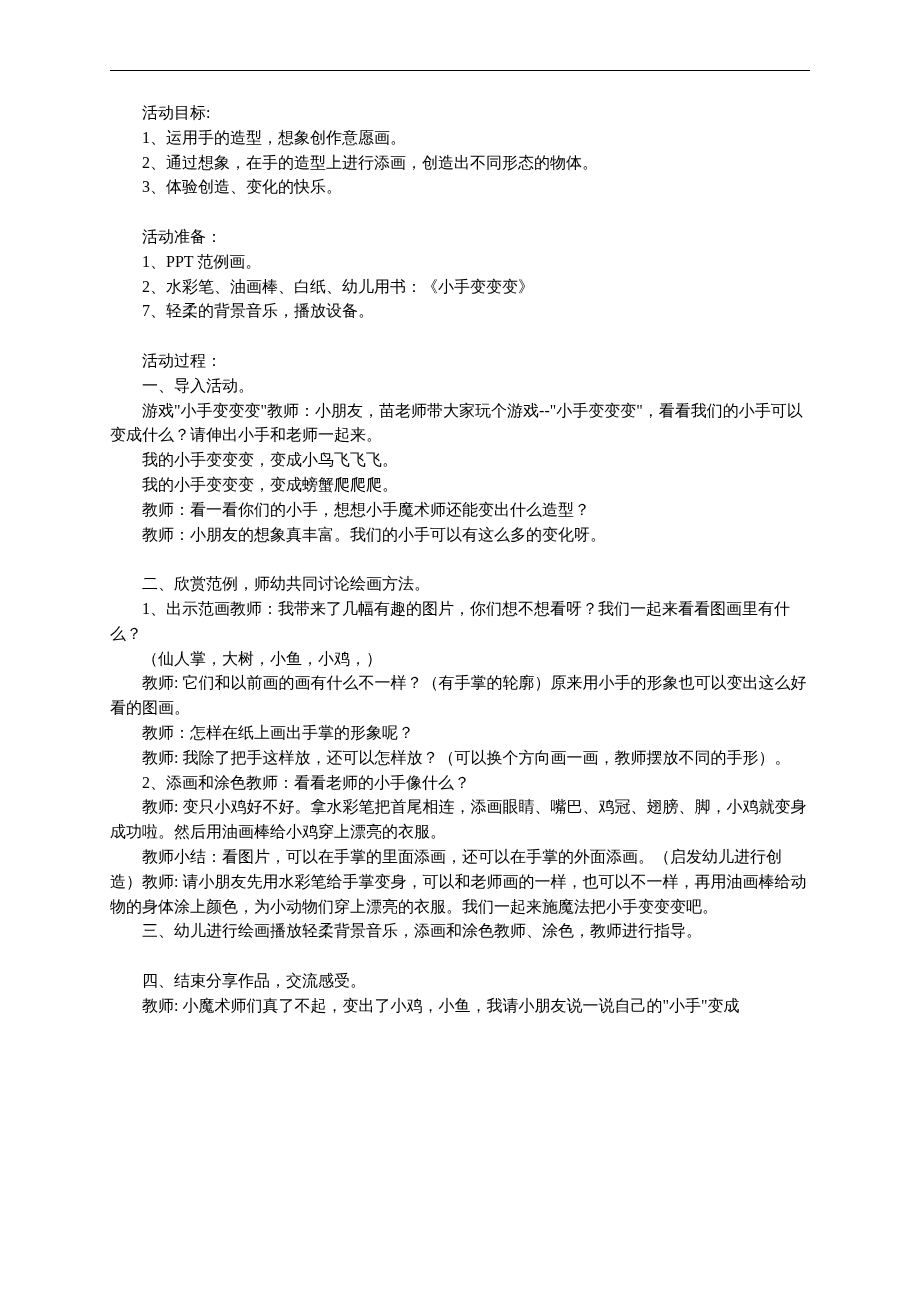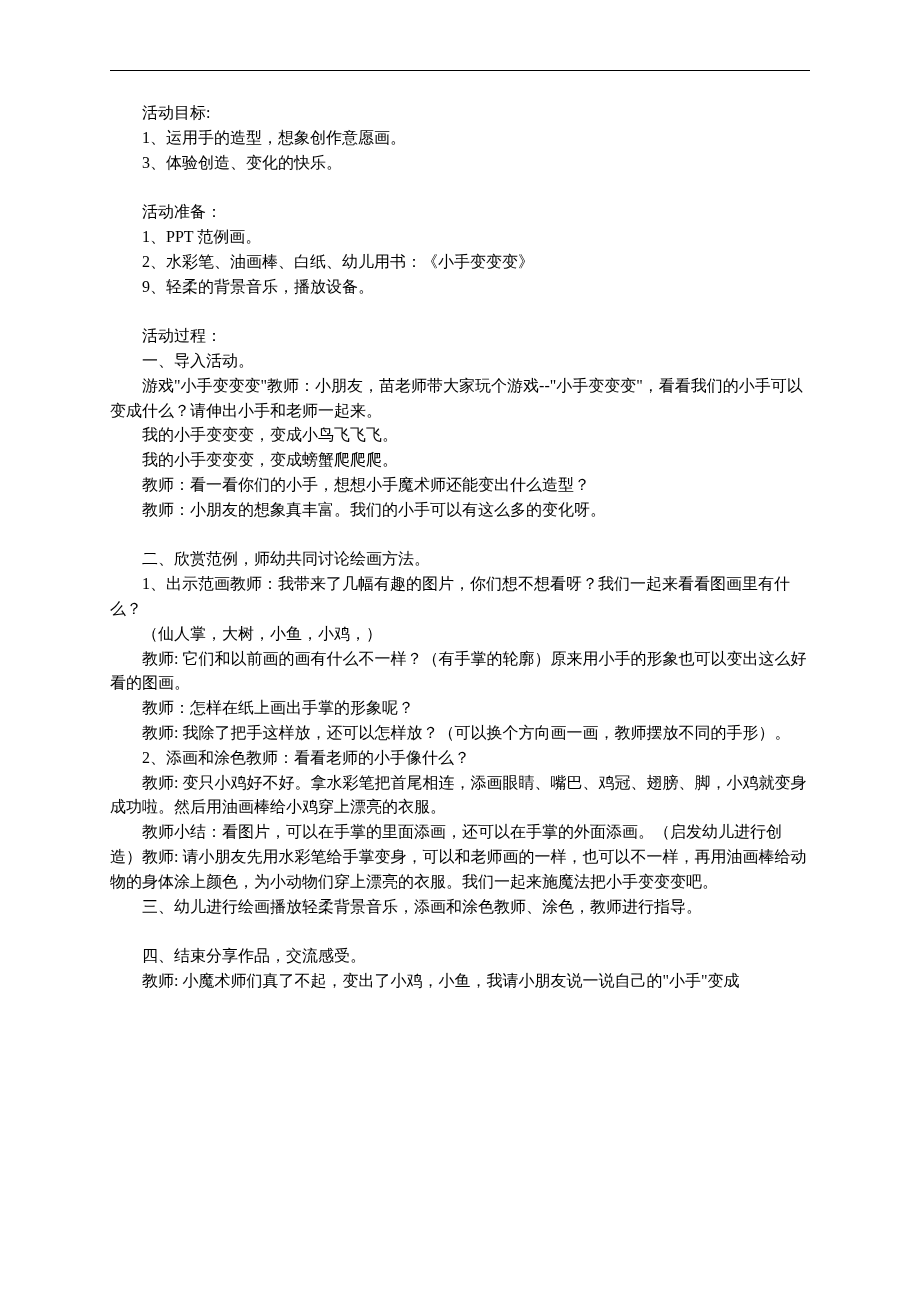--- a/index.html
+++ b/index.html
@@ -31,28 +31,29 @@
   }
 </style>
 </head>
 <body>
 
 <div class="page">
   <hr class="hr">
 
   <p class="p">活动目标:</p>
   <p class="p">1、运用手的造型，想象创作意愿画。</p>
+  <p class="p">2、通过想象，在手的造型上进行添画，创造出不同形态的物体。</p>
   <p class="p">3、体验创造、变化的快乐。</p>
 
   <div class="spacer"></div>
 
   <p class="p">活动准备：</p>
   <p class="p">1、PPT 范例画。</p>
   <p class="p">2、水彩笔、油画棒、白纸、幼儿用书：《小手变变变》</p>
-  <p class="p">9、轻柔的背景音乐，播放设备。</p>
+  <p class="p">7、轻柔的背景音乐，播放设备。</p>
 
   <div class="spacer"></div>
 
   <p class="p">活动过程：</p>
   <p class="p">一、导入活动。</p>
   <p class="p">游戏"小手变变变"教师：小朋友，苗老师带大家玩个游戏--"小手变变变"，看看我们的小手可以变成什么？请伸出小手和老师一起来。</p>
   <p class="p">我的小手变变变，变成小鸟飞飞飞。</p>
   <p class="p">我的小手变变变，变成螃蟹爬爬爬。</p>
   <p class="p">教师：看一看你们的小手，想想小手魔术师还能变出什么造型？</p>
   <p class="p">教师：小朋友的想象真丰富。我们的小手可以有这么多的变化呀。</p>

